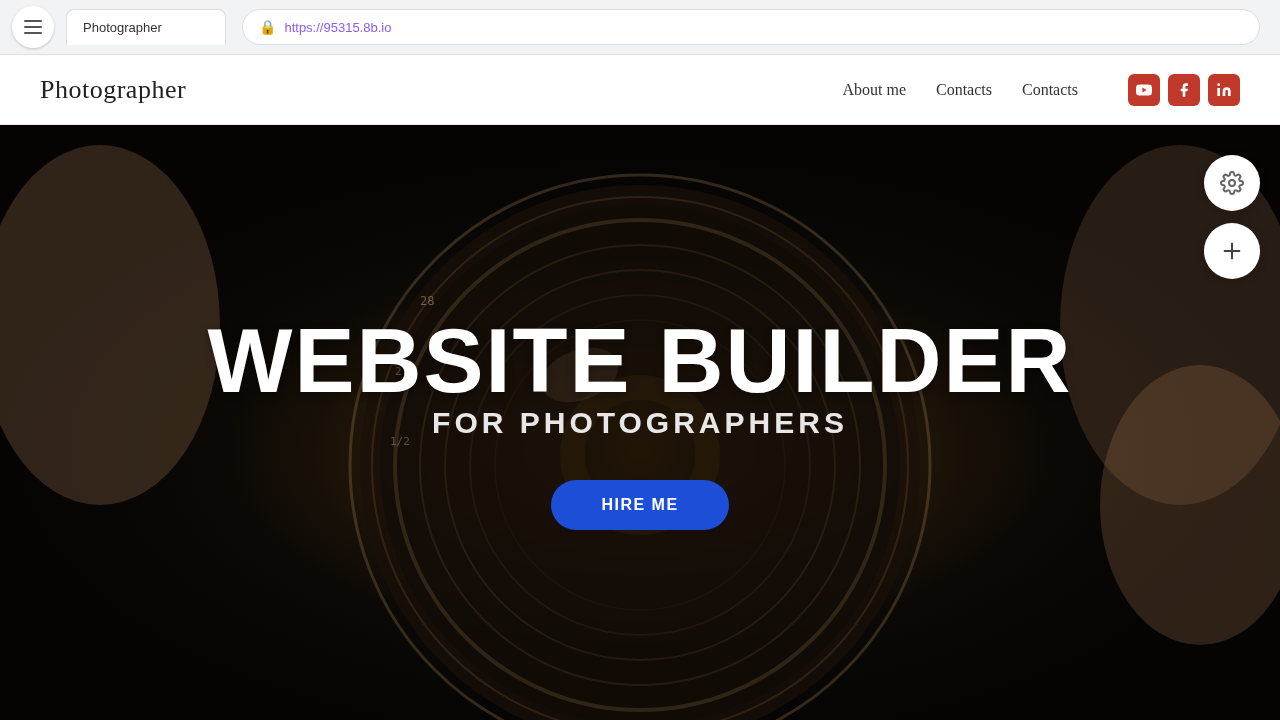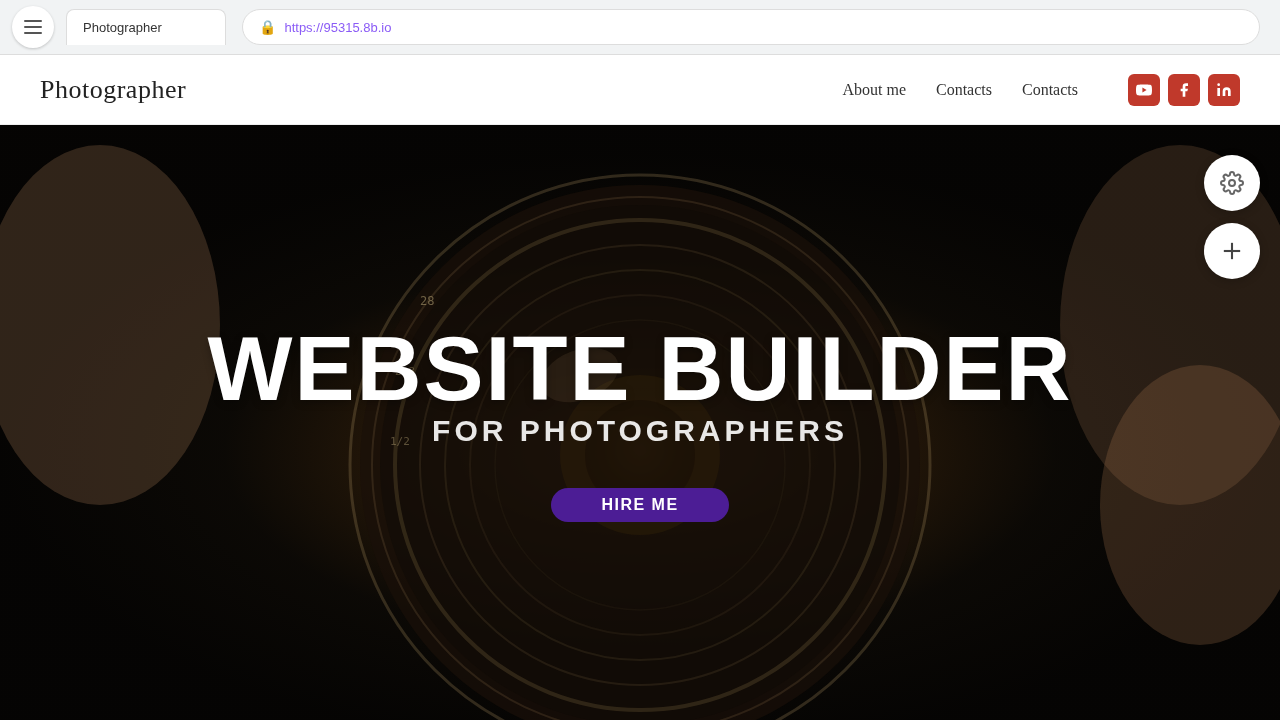--- a/index.html
+++ b/index.html
@@ -154,25 +154,25 @@
       text-shadow: 0 2px 8px rgba(0,0,0,0.3);
     }
     .hero-subtitle {
       font-size: 30px;
       font-weight: 700;
       color: rgba(255,255,255,0.9);
       letter-spacing: 4px;
       margin-bottom: 40px;
     }
     .hire-btn {
-      background: #4c1d95;
+      background: #1d4ed8;
       color: #fff;
       border: none;
       border-radius: 30px;
-      padding: 8px 50px;
+      padding: 16px 50px;
       font-size: 16px;
       font-weight: 700;
       letter-spacing: 1.5px;
       cursor: pointer;
       display: inline-block;
     }
 
     
     .fab-container {
       position: absolute;

